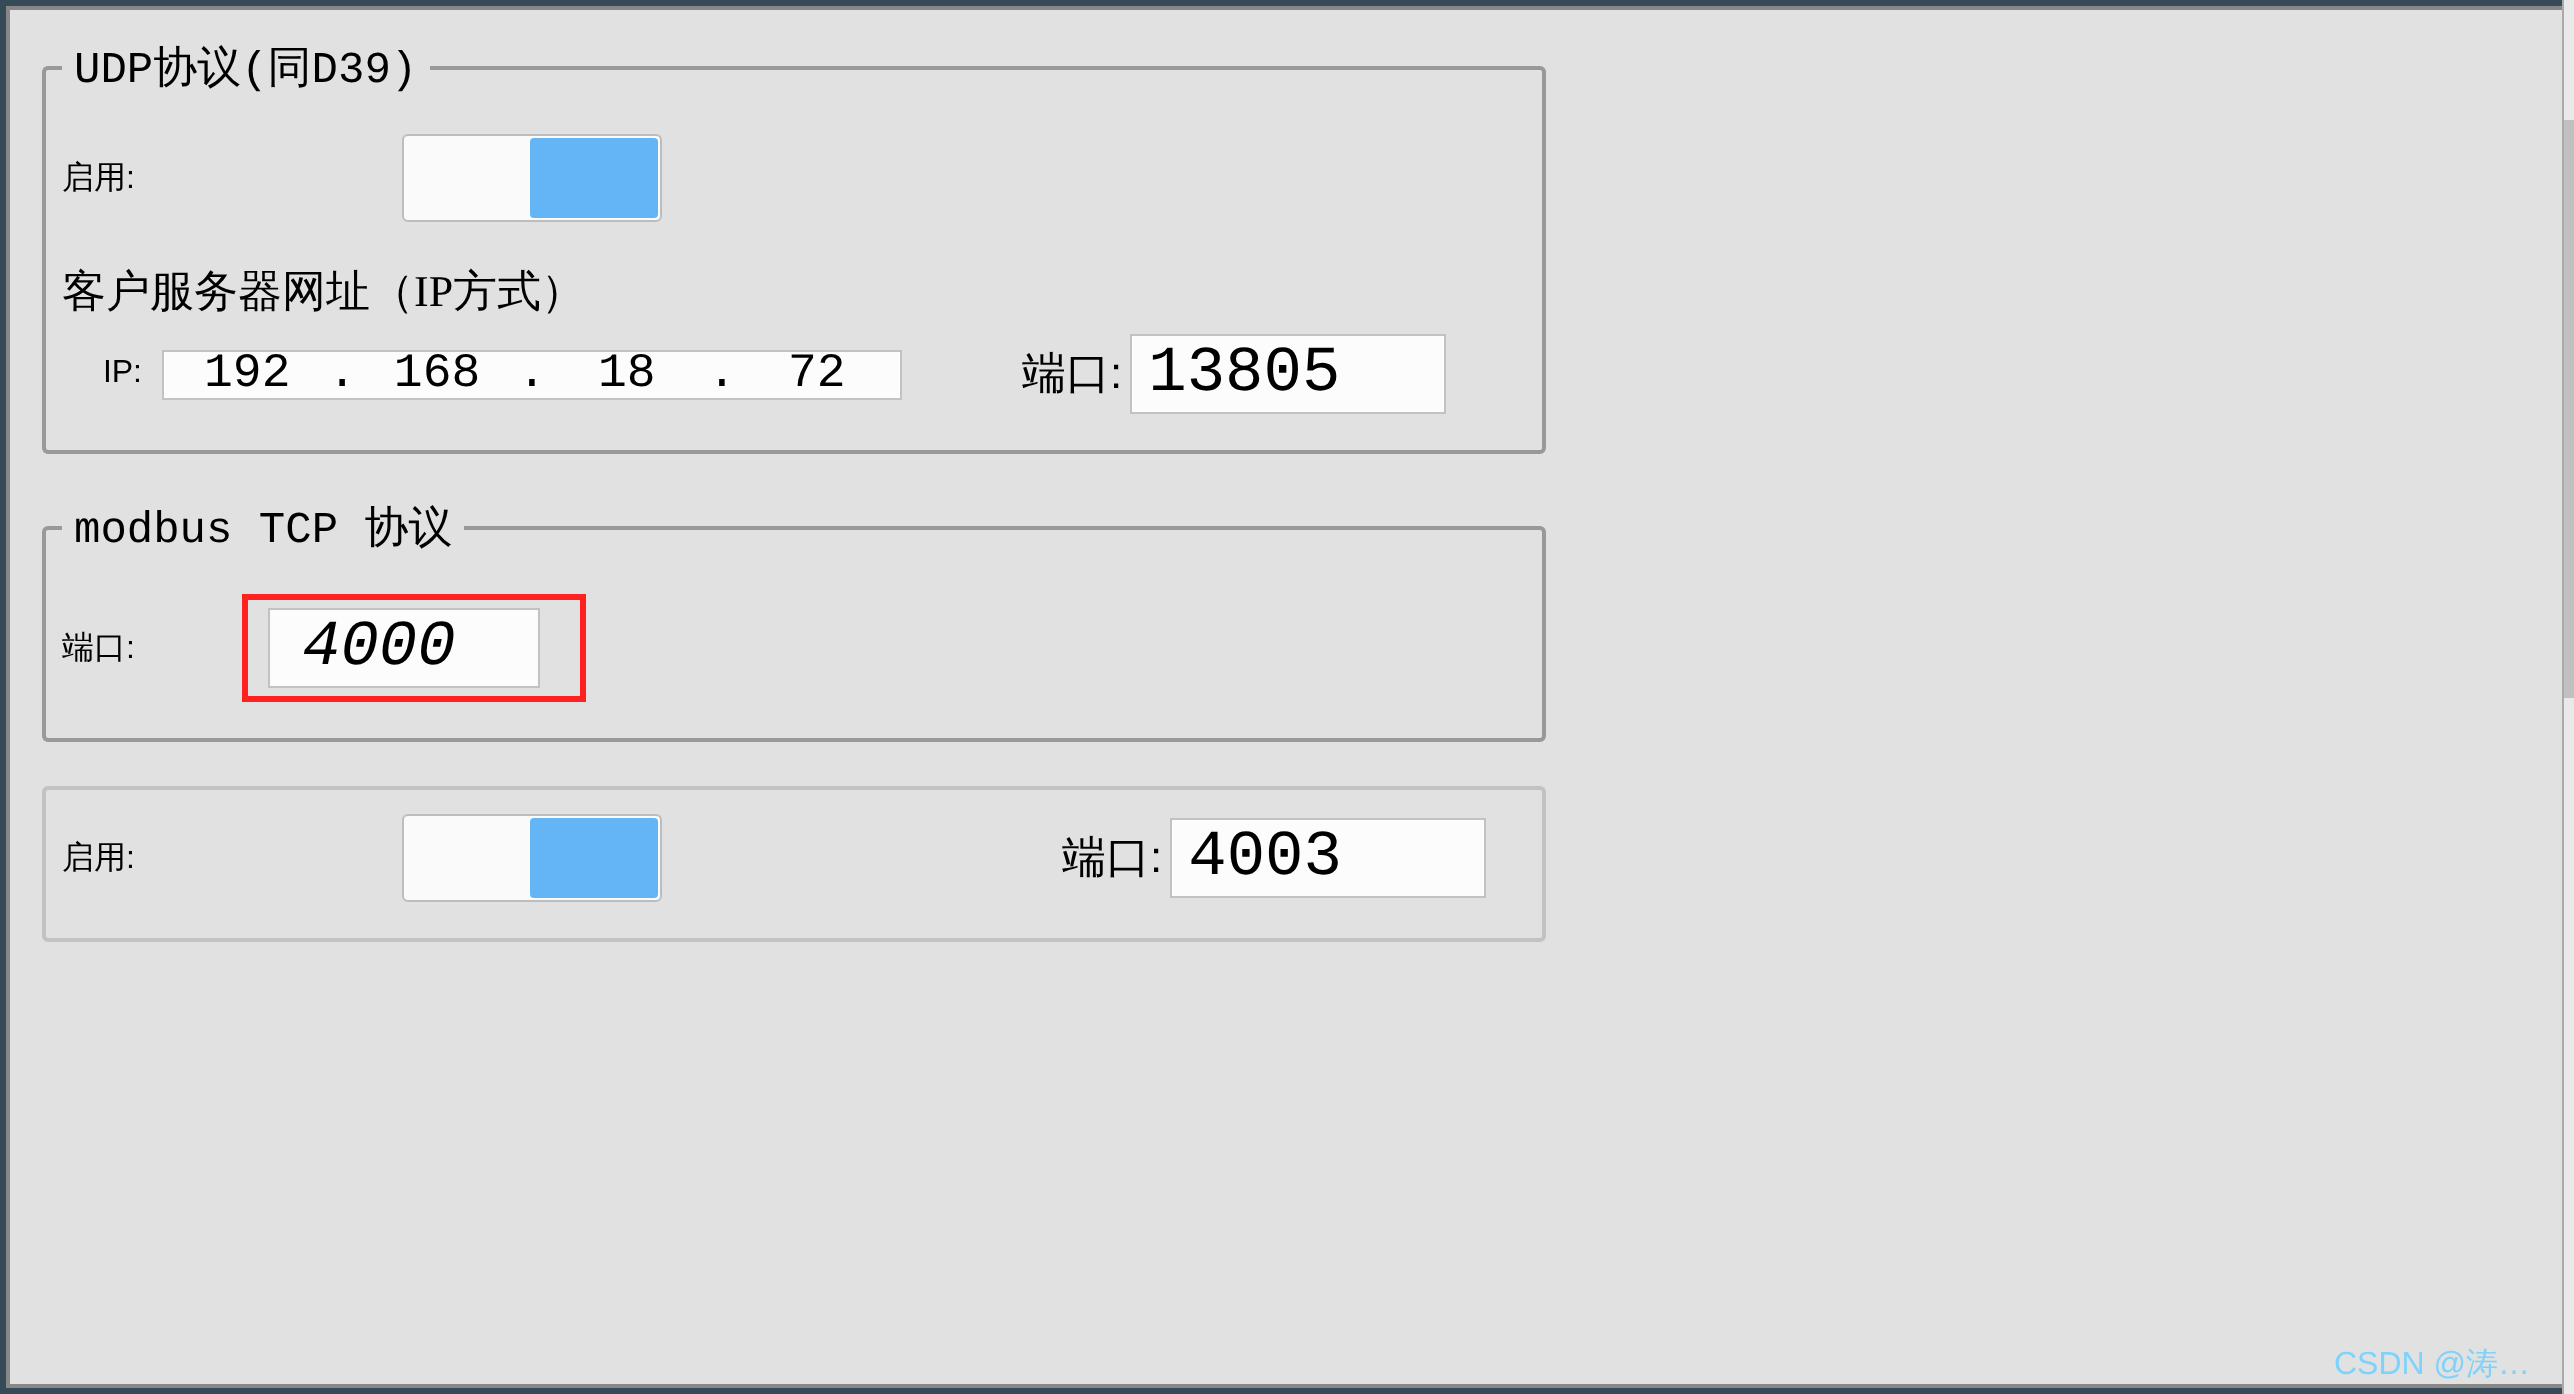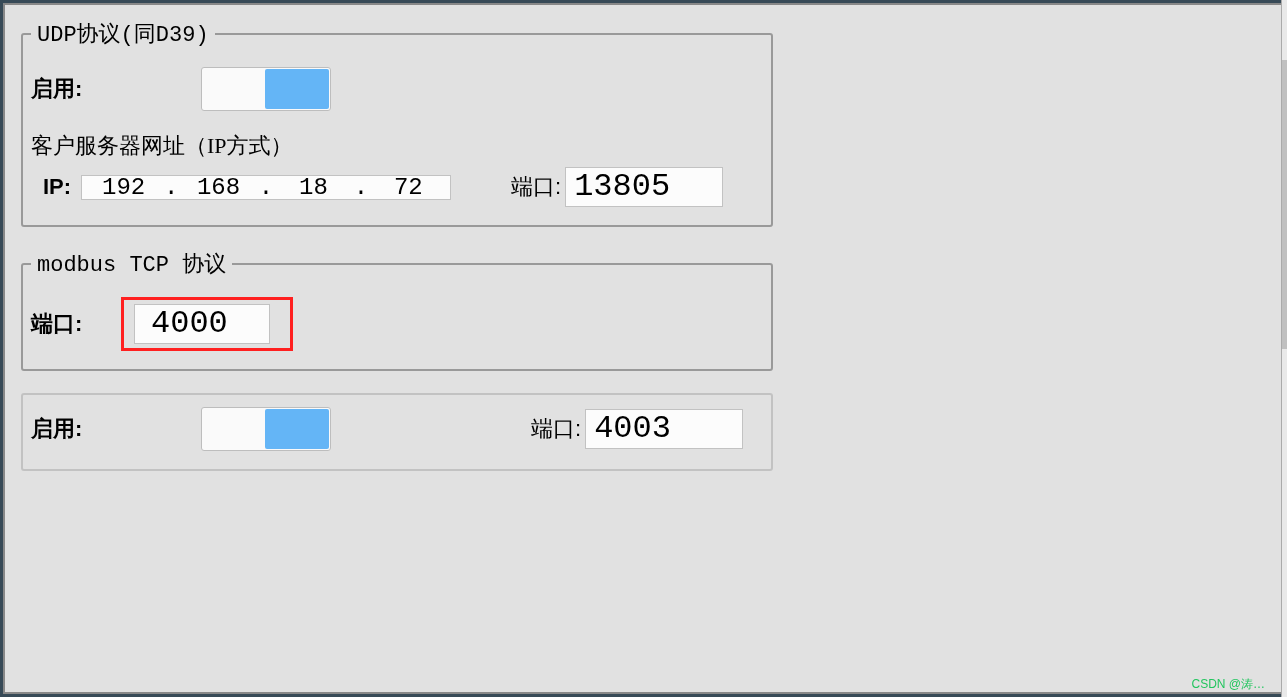--- a/index.html
+++ b/index.html
@@ -13,21 +13,21 @@
     .page-title { color: #1976d2; font-size: 28px; padding: 6px 12px 10px 12px; background: #e1e1e1; border-bottom: 2px solid #888; font-family: "SimSun", serif; }
     
     .content { padding: 14px 16px; }
     
     fieldset { border: 2px solid #999; border-radius: 3px; padding: 12px 16px 18px 8px; margin-bottom: 22px; width: 752px; position: relative; }
     fieldset.weak-border { border-color: #c2c2c2; }
     legend { padding: 0 6px; font-size: 22px; background: #e1e1e1; font-family: "SimSun", "Courier New", monospace; }
     
     .row { display: flex; align-items: center; margin-top: 6px; }
     
-    .lbl { font-size: 22px; min-width: 60px; font-weight: bold; }
+    .lbl { font-size: 16px; min-width: 60px; }
     
     
     .toggle { width: 130px; height: 44px; background: #fafafa; border: 1px solid #bdbdbd; border-radius: 3px; position: relative; cursor: pointer; margin-left: 110px; }
     .toggle-knob { position: absolute; top: 1px; bottom: 1px; width: 64px; background: #64b5f6; border-radius: 2px; right: 1px; }
     
     .subheader { font-size: 22px; margin-top: 20px; margin-bottom: 6px; font-family: "SimSun", serif; }
     
     .ip-box { display: inline-flex; align-items: center; background: #fcfcfc; border: 1px solid #c2c2c2; height: 25px; padding: 0 10px; margin-left: 10px; font-family: "Courier New", monospace; font-size: 24px; width: 370px; justify-content: space-around; }
     .ip-seg { border: none; background: transparent; width: 50px; text-align: center; font-family: "Courier New", monospace; font-size: 24px; outline: none; }
     .ip-dot { padding: 0 2px; }
@@ -40,21 +40,21 @@
     .highlight-red .port-box-inner { background: #fcfcfc; border: 1px solid #c2c2c2; height: 40px; line-height: 40px; padding: 0 8px 0 16px; font-family: "Courier New", monospace; font-size: 26px; margin-left: 2px; min-width: 130px; }
     
     .d38-row { display: flex; align-items: center; }
     .d38-row .toggle { margin-left: 110px; }
     .d38-row .port-group { margin-left: 200px; display: flex; align-items: center; }
     .d38-row .port-group .port-lbl { margin-left: 0; }
     
     .page-right-edge { position: absolute; right: 0; top: 0; bottom: 0; width: 6px; background: #e9e9e9; border-left: 1px solid #aaa; }
     .page-right-edge .scroll-pos { position: absolute; top: 60px; bottom: 50%; background: #c0c0c0; width: 100%; }
     
-    .watermark { position: absolute; bottom: 4px; right: 22px; font-size: 12px; color: #22c55e; font-family: sans-serif; }
+    .watermark { position: absolute; bottom: 4px; right: 22px; font-size: 16px; color: #7dd3fc; font-family: sans-serif; }
   </style>
 </head>
 <body>
 
 <div class="page-frame">
   <div class="panel">
     <div class="content">
 
       <fieldset>
         <legend>UDP协议(同D39)</legend>
@@ -82,21 +82,21 @@
           </span>
         </div>
       </fieldset>
 
       <fieldset>
         <legend>modbus TCP 协议</legend>
         <div class="row">
           <span class="lbl">端口:</span>
           <span class="highlight-red">
             <span class="port-box-inner">
-              <input class="port-input" style="width: 110px;" value="4000">
+              <input class="port-input" style="width: 110px; font-style: italic;" value="4000">
             </span>
           </span>
         </div>
       </fieldset>
 
       <fieldset class="weak-border">
         <div class="d38-row">
           <span class="lbl">启用:</span>
           <div class="toggle">
             <div class="toggle-knob"></div>

